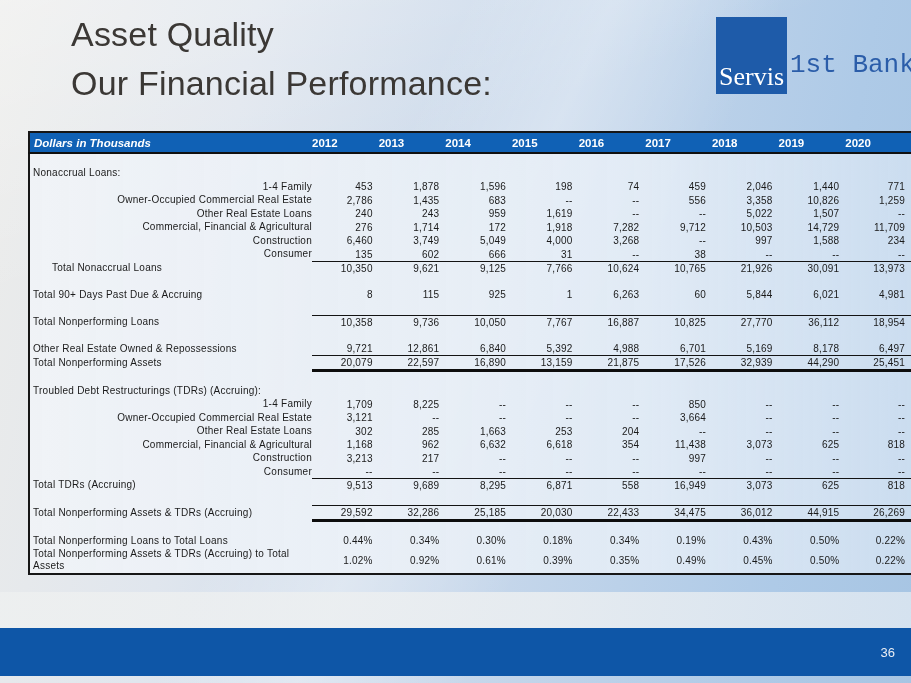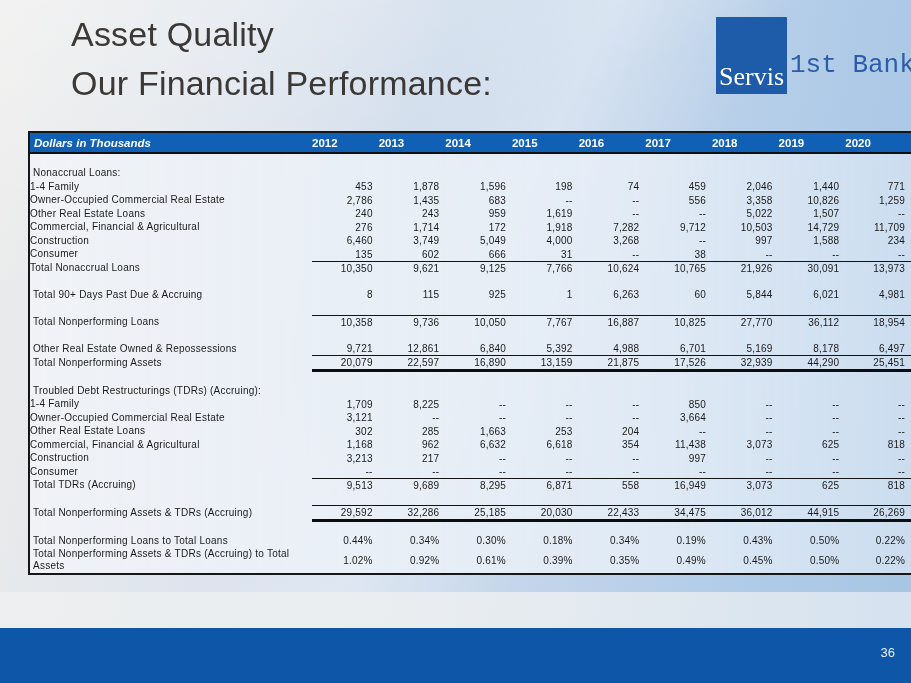--- a/index.html
+++ b/index.html
@@ -38,28 +38,28 @@
   .tbl thead th { background:var(--header-blue,#1061B5); color:#FFFFFF; font-size:11.5px; }
   .tbl thead th.h-label { text-align:left; font-style:italic; font-weight:bold; padding-left:4px; }
   .tbl thead th.h-year { text-align:left; font-weight:bold; padding-right:5px; }
   .tbl thead { border-bottom:2px solid #101010; }
   .tbl td { font-size:10px; height:13.5px; line-height:13px; padding:0;
     vertical-align:middle; color:#1A1A1A; }
   .tbl td.lbl { text-align:left; padding-left:3px; letter-spacing:0.25px; line-height:12.5px; }
   .tbl td.v  { text-align:right; padding-right:6px; letter-spacing:0.2px; white-space:nowrap; }
   tr.t-blank td { height:13.5px; }
   tr.t-section td.lbl { padding-left:3px; }
-  tr.t-item td.lbl { padding-left:0; }
-  tr.t-subtotal td.lbl { padding-left:0; }
+  tr.t-item td.lbl { padding-left:0;text-align:right; }
+  tr.t-subtotal td.lbl { padding-left:22px; }
   tr.f-topline td.v { border-top:1.5px solid #131313; }
   tr.f-bottomline td.v { border-bottom:1.5px solid #131313; }
   tr.f-thickbottom td.v { border-bottom:3px solid #0D0D0D; }
 
   
-  .footer-bar { position:absolute; left:0; top:628px; width:911px; height:55px;
+  .footer-bar { position:absolute; left:0; top:628px; width:911px; height:48px;
     background:var(--footer-blue,#0E56A7); }
   .page-number { position:absolute; right:16px; top:17px; color:#E9EDF4; font-size:13px; }
 </style>
 </head>
 <body>
 
 <div class="slide">
 
   <div class="title">
     <div>Asset Quality</div>

